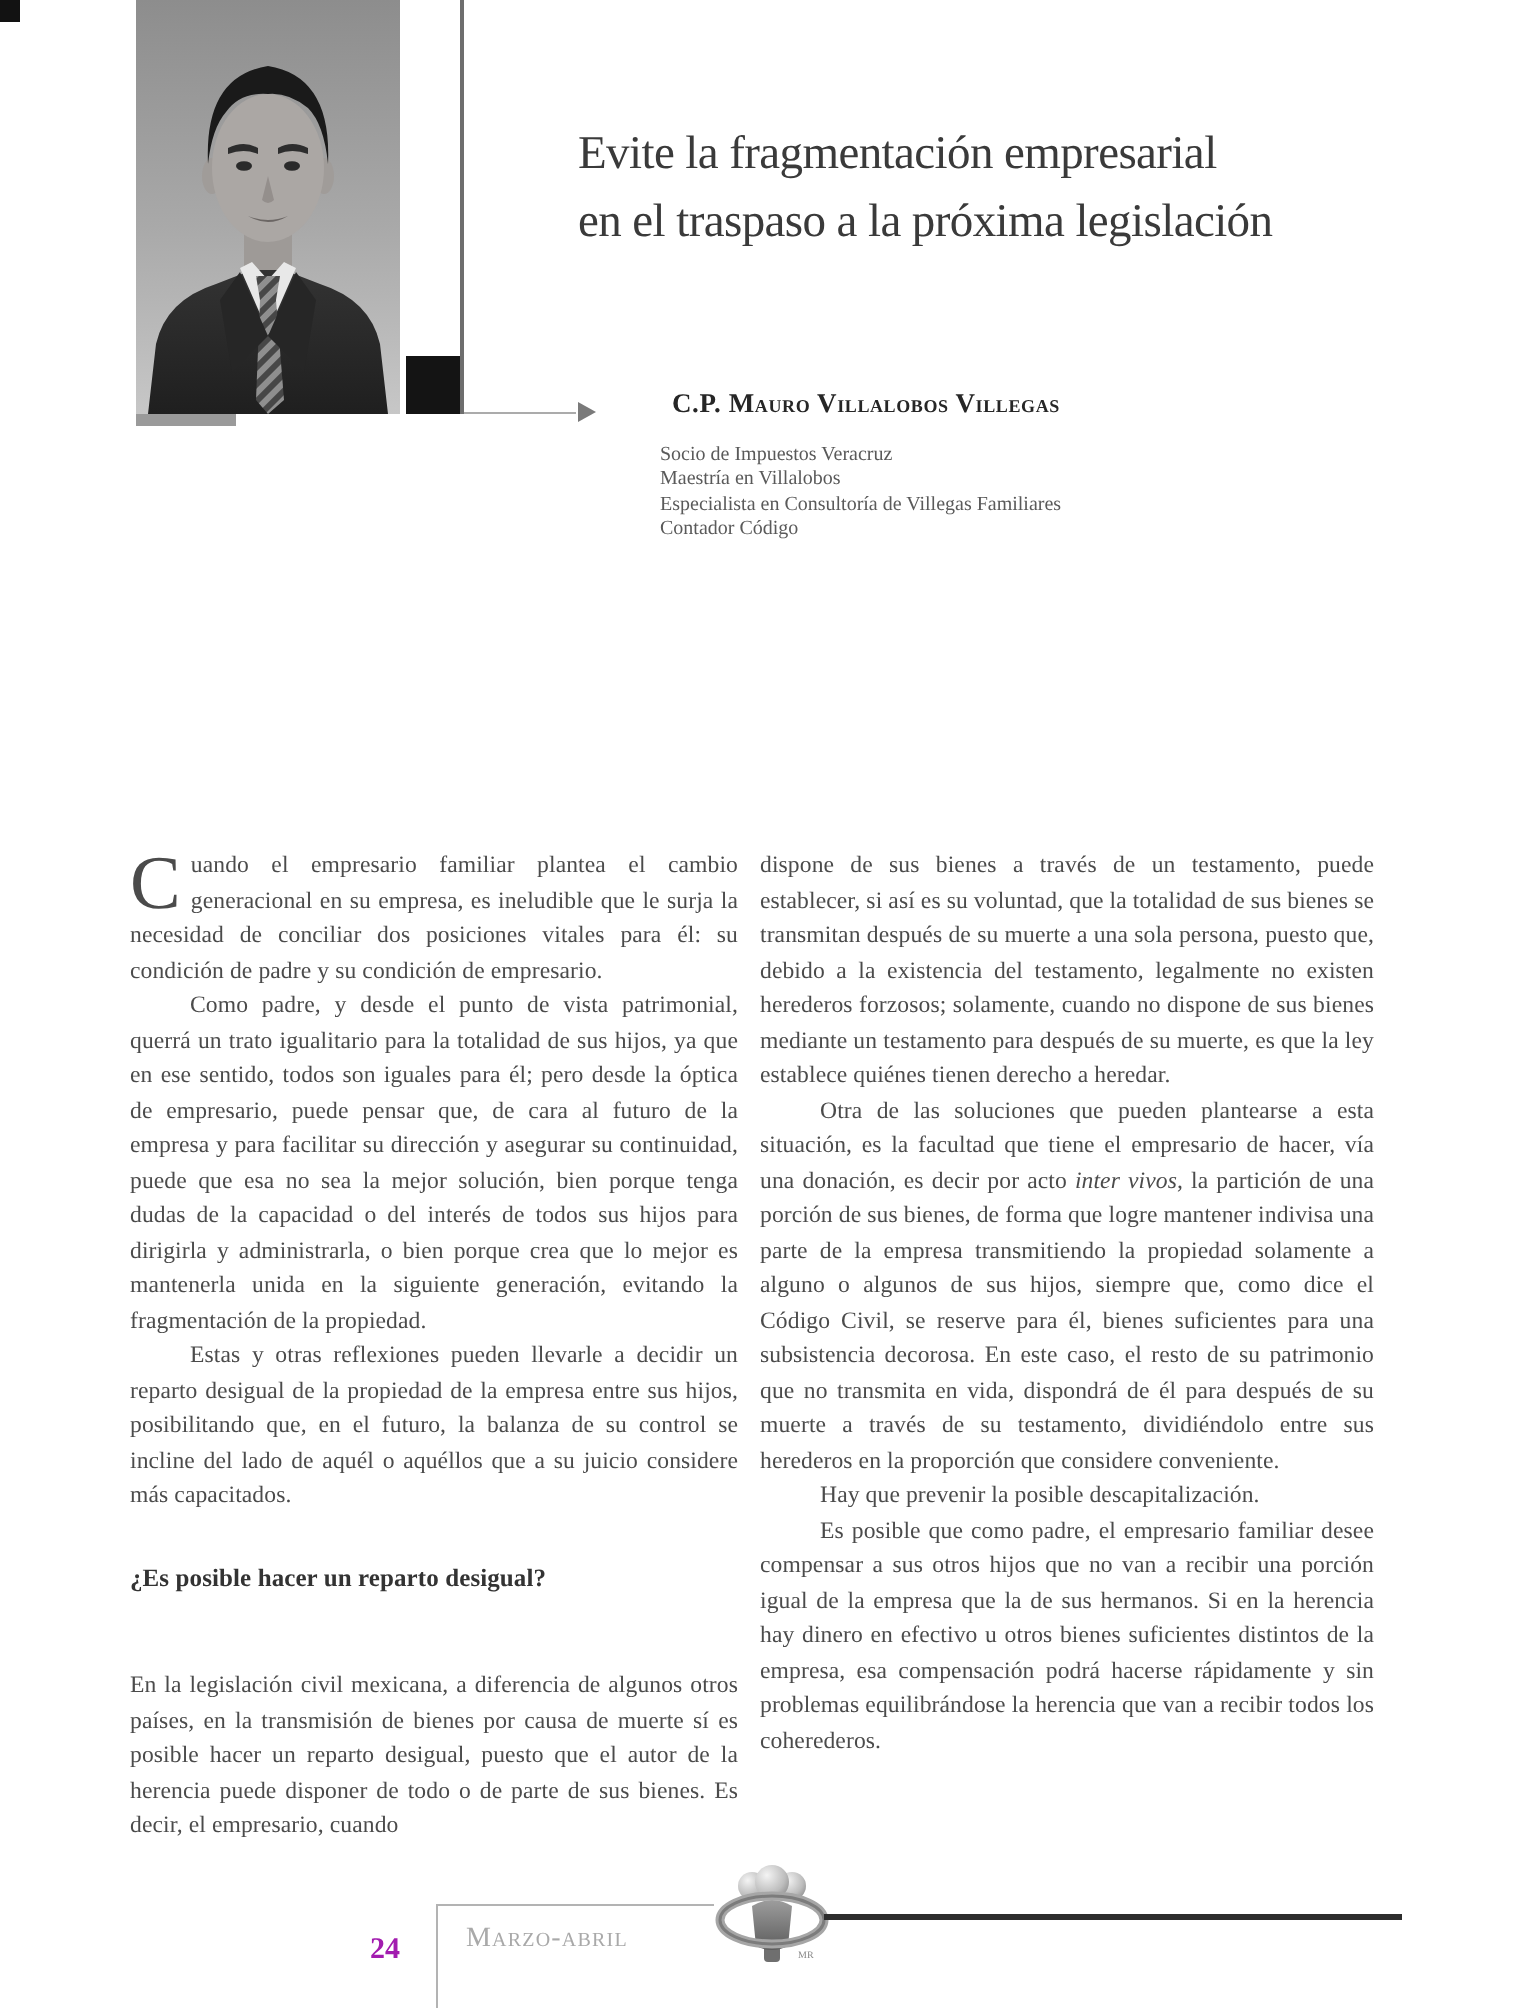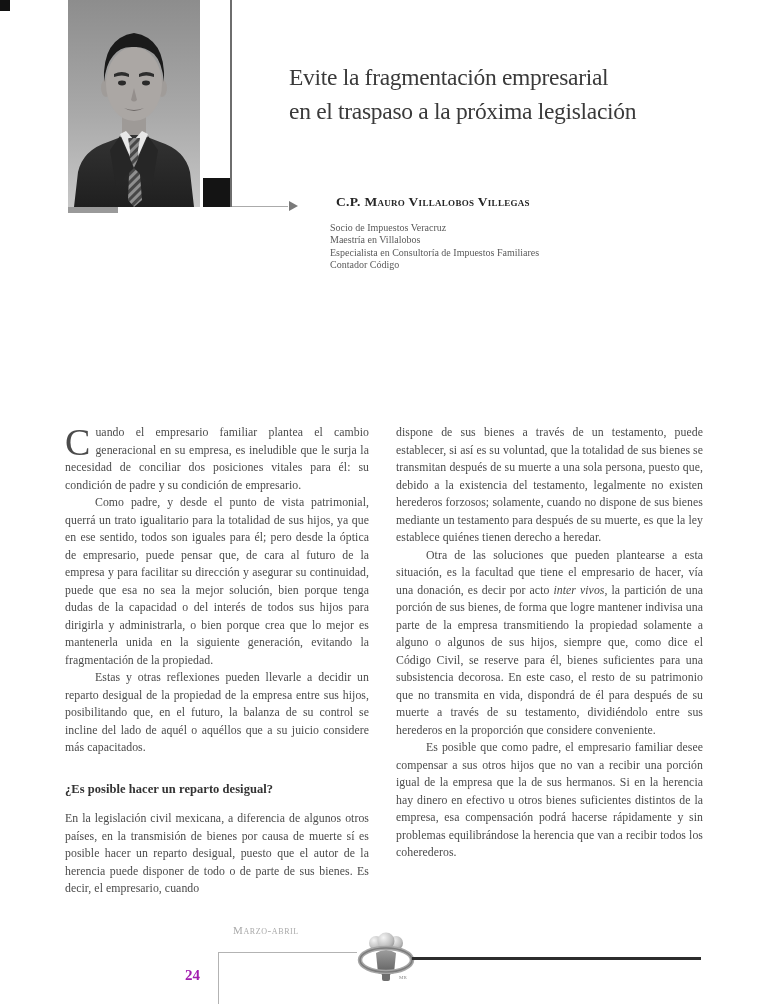--- a/index.html
+++ b/index.html
@@ -63,52 +63,52 @@
     font-size: 10px; line-height: 12.4px; color: #5a5a5a;
   }
 
   
   .col {
     position: absolute; top: 424px;
     font-size: 11.8px; line-height: 17.5px; color: #4b4b4b;
     text-align: justify; letter-spacing: 0.05px;
   }
   .col-left  { left: 65px;  width: 304px; }
-  .col-right { left: 396px; width: 307px; }
+  .col-right { left: 380px; width: 307px; }
   .col p { margin: 0; }
   .col p.indent { text-indent: 30px; }
   .dropcap {
     float: left;
     font-size: 38px; line-height: 33px;
     padding: 2px 5px 0 0;
     color: #4b4b4b; font-weight: 400;
   }
   .subhead {
-    margin: 24px 0 12px 0;
+    margin: 24px 0 36px 0;
     font-size: 12.5px; font-weight: 700; color: #333333;
     text-align: left;
   }
   .em-inline { font-style: italic; }
 
   
   .page-number {
     position: absolute; left: 185px; top: 967px;
     font-size: 15px; font-weight: 700; color: #a21caf;
   }
   .footer-vline {
     position: absolute; left: 218px; top: 952px; width: 1px; height: 52px;
     background: #b3b3b3;
   }
   .footer-hline {
     position: absolute; left: 218px; top: 952px; width: 139px; height: 1px;
     background: #b3b3b3;
   }
   .footer-issue {
-    position: absolute; left: 233px; top: 924px;
-    font-size: 11px; color: #a9a9a9;
+    position: absolute; left: 233px; top: 962px;
+    font-size: 14px; color: #a9a9a9;
     font-variant: small-caps; letter-spacing: 0.6px;
   }
   .footer-logo {
     position: absolute; left: 355px; top: 929px; width: 62px; height: 60px;
   }
   .footer-thick-rule {
     position: absolute; left: 412px; top: 957px; width: 289px; height: 3px;
     background: #2d2d2d;
   }
 </style>
@@ -178,35 +178,36 @@
     <span>Evite la fragmentación empresarial</span>
     <span>en el traspaso a la próxima legislación</span>
   </h1>
 
   <div class="author-rule"></div>
   <div class="author-arrow"></div>
   <div class="author-name">C.P. Mauro Villalobos Villegas</div>
   <div class="credentials">
     <div>Socio de Impuestos Veracruz</div>
     <div>Maestría en Villalobos</div>
-    <div>Especialista en Consultoría de Impuestos Familiares</div>
+    <div>Especialista en Consultoría de Villegas Familiares</div>
     <div>Contador Código</div>
   </div>
 
   <div class="col col-left">
     <p><span class="dropcap">C</span><span>uando el empresario familiar plantea el cambio generacional en su empresa, es ineludible que le surja la necesidad de conciliar dos posiciones vitales para él: su condición de padre y su condición de empresario.</span></p>
     <p class="indent">Como padre, y desde el punto de vista patrimonial, querrá un trato igualitario para la totalidad de sus hijos, ya que en ese sentido, todos son iguales para él; pero desde la óptica de empresario, puede pensar que, de cara al futuro de la empresa y para facilitar su dirección y asegurar su continuidad, puede que esa no sea la mejor solución, bien porque tenga dudas de la capacidad o del interés de todos sus hijos para dirigirla y administrarla, o bien porque crea que lo mejor es mantenerla unida en la siguiente generación, evitando la fragmentación de la propiedad.</p>
     <p class="indent">Estas y otras reflexiones pueden llevarle a decidir un reparto desigual de la propiedad de la empresa entre sus hijos, posibilitando que, en el futuro, la balanza de su control se incline del lado de aquél o aquéllos que a su juicio considere más capacitados.</p>
     <h2 class="subhead">¿Es posible hacer un reparto desigual?</h2>
     <p>En la legislación civil mexicana, a diferencia de algunos otros países, en la transmisión de bienes por causa de muerte sí es posible hacer un reparto desigual, puesto que el autor de la herencia puede disponer de todo o de parte de sus bienes. Es decir, el empresario, cuando</p>
   </div>
 
   <div class="col col-right">
     <p>dispone de sus bienes a través de un testamento, puede establecer, si así es su voluntad, que la totalidad de sus bienes se transmitan después de su muerte a una sola persona, puesto que, debido a la existencia del testamento, legalmente no existen herederos forzosos; solamente, cuando no dispone de sus bienes mediante un testamento para después de su muerte, es que la ley establece quiénes tienen derecho a heredar.</p>
     <p class="indent"><span>Otra de las soluciones que pueden plantearse a esta situación, es la facultad que tiene el empresario de hacer, vía una donación, es decir por acto </span><span class="em-inline">inter vivos</span><span>, la partición de una porción de sus bienes, de forma que logre mantener indivisa una parte de la empresa transmitiendo la propiedad solamente a alguno o algunos de sus hijos, siempre que, como dice el Código Civil, se reserve para él, bienes suficientes para una subsistencia decorosa. En este caso, el resto de su patrimonio que no transmita en vida, dispondrá de él para después de su muerte a través de su testamento, dividiéndolo entre sus herederos en la proporción que considere conveniente.</span></p>
+    <p class="indent">Hay que prevenir la posible descapitalización.</p>
     <p class="indent">Es posible que como padre, el empresario familiar desee compensar a sus otros hijos que no van a recibir una porción igual de la empresa que la de sus hermanos. Si en la herencia hay dinero en efectivo u otros bienes suficientes distintos de la empresa, esa compensación podrá hacerse rápidamente y sin problemas equilibrándose la herencia que van a recibir todos los coherederos.</p>
   </div>
 
   <div class="page-number">24</div>
   <div class="footer-vline"></div>
   <div class="footer-hline"></div>
   <div class="footer-issue">Marzo-abril</div>
 
   <div class="footer-logo">
     <svg width="62" height="60" viewBox="0 0 62 60" xmlns="http://www.w3.org/2000/svg">

